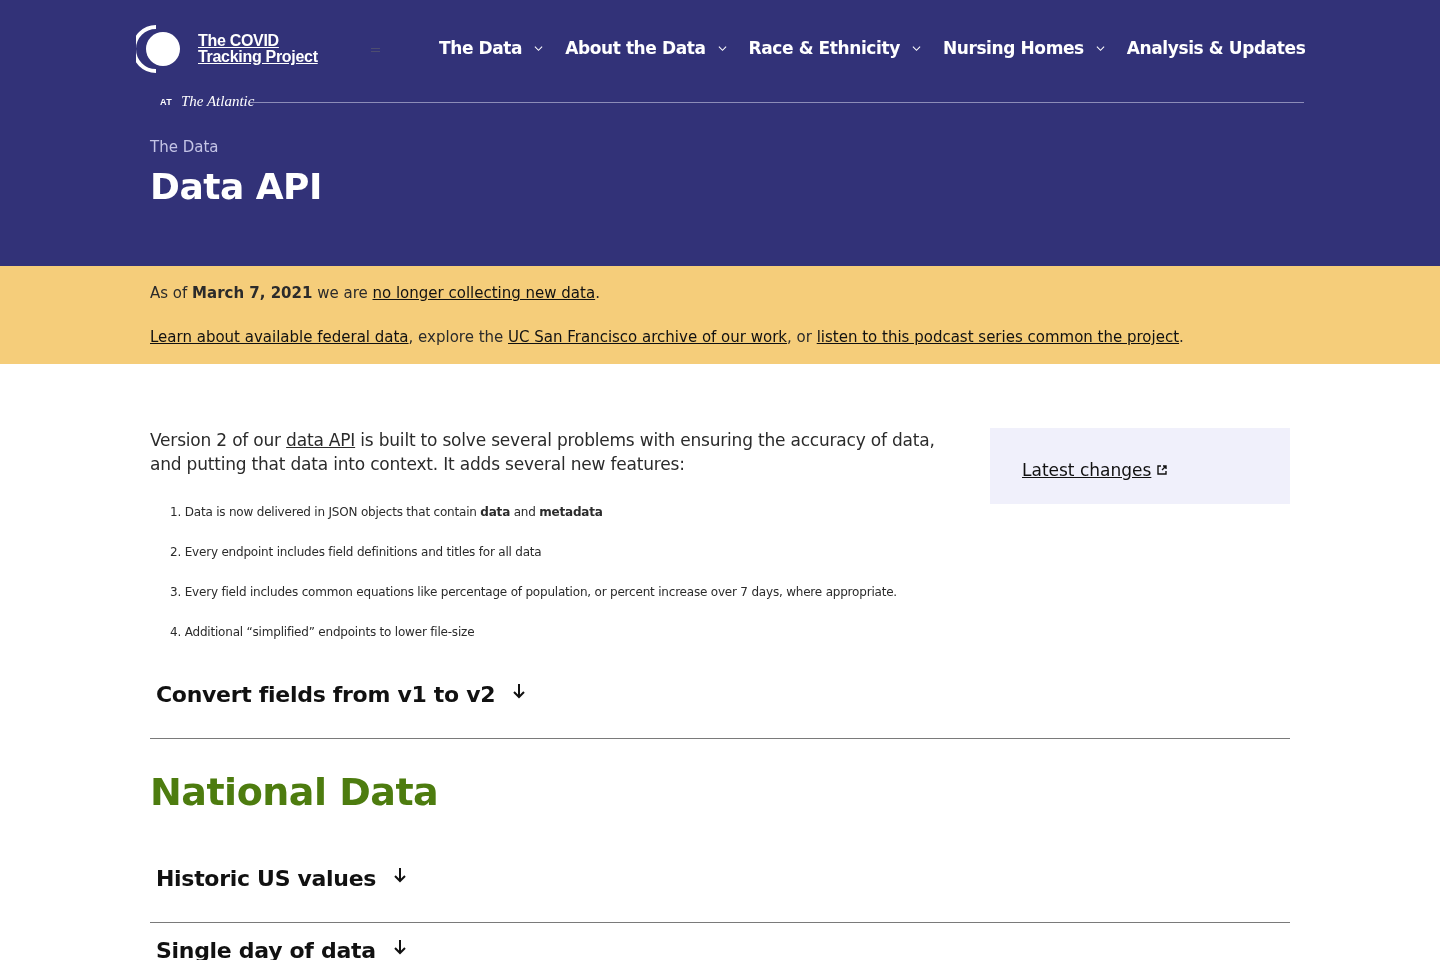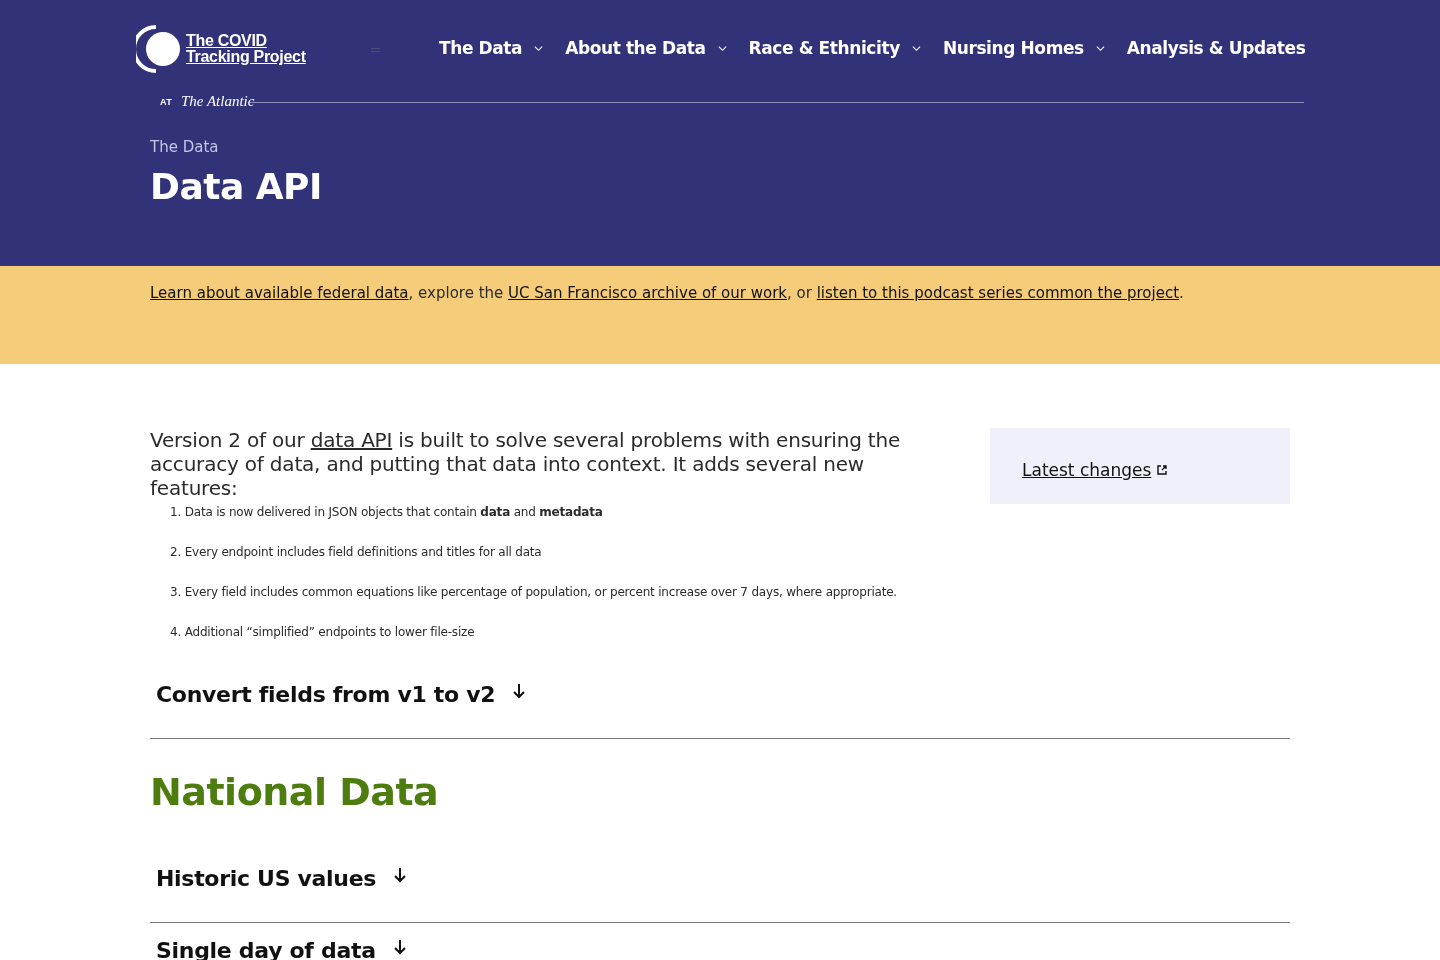--- a/index.html
+++ b/index.html
@@ -1,21 +1,21 @@
 <!DOCTYPE html>
 <html><head>
   <meta charset="utf-8">
   <style>
     * { box-sizing: border-box; margin: 0; padding: 0; }
     html, body { width: 1440px; height: 960px; overflow: hidden; background: #ffffff; }
     body { font-family: "DejaVu Sans", "Liberation Sans", sans-serif; color: #2b2b2b; }
     a { color: inherit; }
 
     .header { background: #323278; height: 266px; position: relative; color: #fff; }
-    .logo { position: absolute; left: 136px; top: 24px; display: flex; align-items: center; }
+    .logo { position: absolute; left: 136px; top: 24px; display: flex; align-items: center; gap: 12px; }
     .logo-mark { width: 50px; height: 50px; position: relative; }
     .logo-text { margin-left: 0px; font-family: "Liberation Sans", sans-serif; font-weight: 700; font-size: 16px; line-height: 16px; letter-spacing: -0.3px; color: #fff; }
     .hamburger { position: absolute; left: 371px; top: 48px; width: 9px; height: 6px; }
     .hamburger span { display: block; height: 1px; background: #4d4d70; margin-bottom: 2px; }
     .atlantic { position: absolute; left: 136px; top: 93px; display: flex; align-items: center; margin-left: 24px; }
     .atlantic .at { font-family: "Liberation Sans", sans-serif; font-size: 9px; font-weight: 700; margin-right: 9px; letter-spacing: 0.3px; }
     .atlantic .name { font-family: "Liberation Serif", serif; font-style: italic; font-size: 15px; }
     .header-rule { position: absolute; left: 250px; top: 102px; width: 1054px; height: 1px; background: #8c8cb8; }
 
     .nav { position: absolute; top: 38px; left: 439px; display: flex; align-items: center; }
@@ -26,21 +26,21 @@
     .breadcrumb { position: absolute; left: 150px; top: 138px; font-size: 15px; color: #c4c4e6; text-decoration: none; }
     .page-title { position: absolute; left: 150px; top: 166px; font-size: 36px; font-weight: 700; color: #fff; letter-spacing: -0.5px; }
 
     .notice { background: #f5cd7a; height: 98px; padding: 17px 150px; font-size: 15px; color: #2b2b2b; }
     .notice p { line-height: 20px; }
     .notice p + p { margin-top: 24px; }
     .notice a { color: #111; }
     .notice b { color: #2b2b2b; }
 
     .content { position: relative; padding: 0 150px; }
-    .intro { position: absolute; left: 150px; top: 64px; width: 800px; font-size: 20px; line-height: 24px; color: #2b2b2b; letter-spacing: -0.2px; }
+    .intro { position: absolute; left: 150px; top: 64px; width: 800px; font-size: 17px; line-height: 24px; color: #2b2b2b; letter-spacing: -0.2px; }
     .intro a { color: #2b2b2b; }
     .features { position: absolute; left: 170px; top: 136px; width: 1100px; list-style: none; font-size: 12px; color: #2b2b2b; letter-spacing: -0.2px; }
     .features li { height: 40px; line-height: 24px; }
     .features li b { color: #2b2b2b; }
 
     .sidebox { position: absolute; left: 990px; top: 64px; width: 300px; height: 76px; background: #f0f0fb; padding: 32px; font-size: 17px; }
     .sidebox a { color: #111; display: inline-flex; align-items: center; }
     .ext-icon { margin-left: 5px; width: 12px; height: 12px; }
 
     .collapsible { position: absolute; left: 150px; width: 1140px; border-bottom: 1px solid #7a7a7a; cursor: pointer; }
@@ -103,20 +103,23 @@
       <span>Analysis &amp; Updates</span>
     </div>
   </nav>
 
   <a class="breadcrumb" href="#">The Data</a>
   <h1 class="page-title">Data API</h1>
 </header>
 
 <section class="notice">
   <p>
+    <span>As of </span><b>March 7, 2021</b><span> we are </span><a href="#">no longer collecting new data</a><span>.</span>
+  </p>
+  <p>
     <a href="#">Learn about available federal data</a><span>, explore the </span><a href="#">UC San Francisco archive of our work</a><span>, or </span><a href="#">listen to this podcast series common the project</a><span>.</span>
   </p>
 </section>
 
 <main class="content">
   <p class="intro">
     <span>Version 2 of our </span><a href="#">data API</a><span> is built to solve several problems with ensuring the accuracy of data, and putting that data into context. It adds several new features:</span>
   </p>
 
   <aside class="sidebox">

